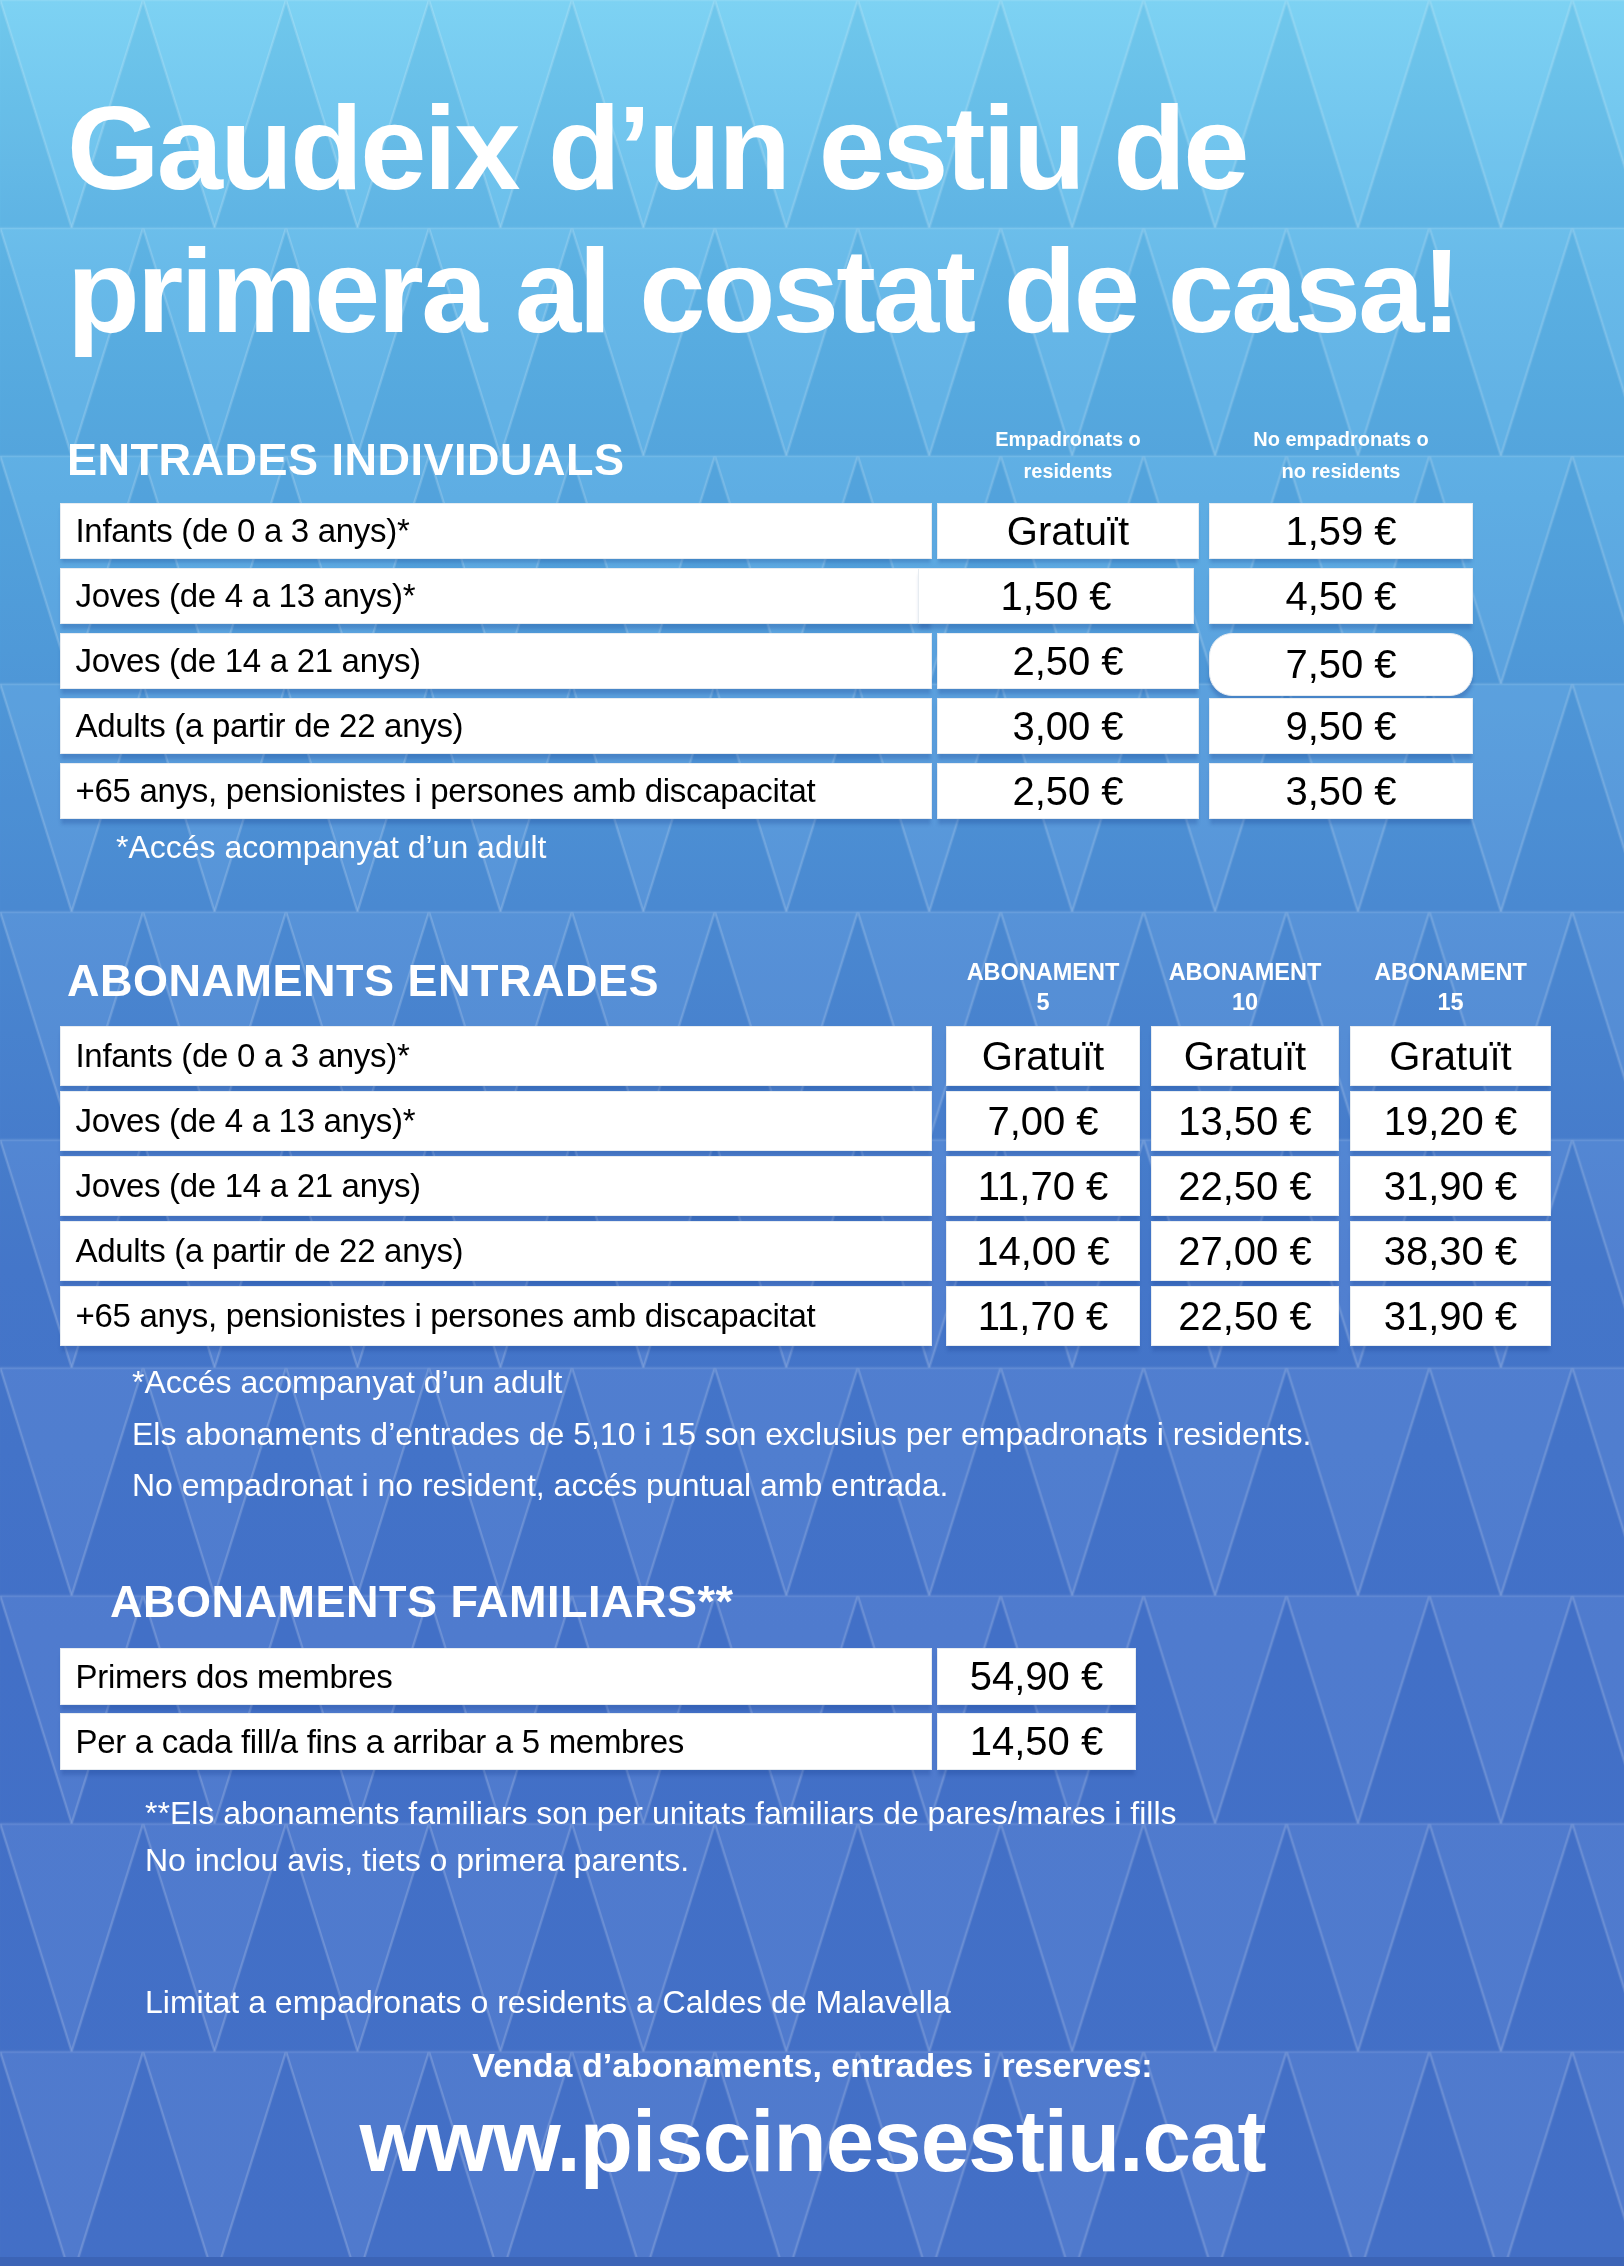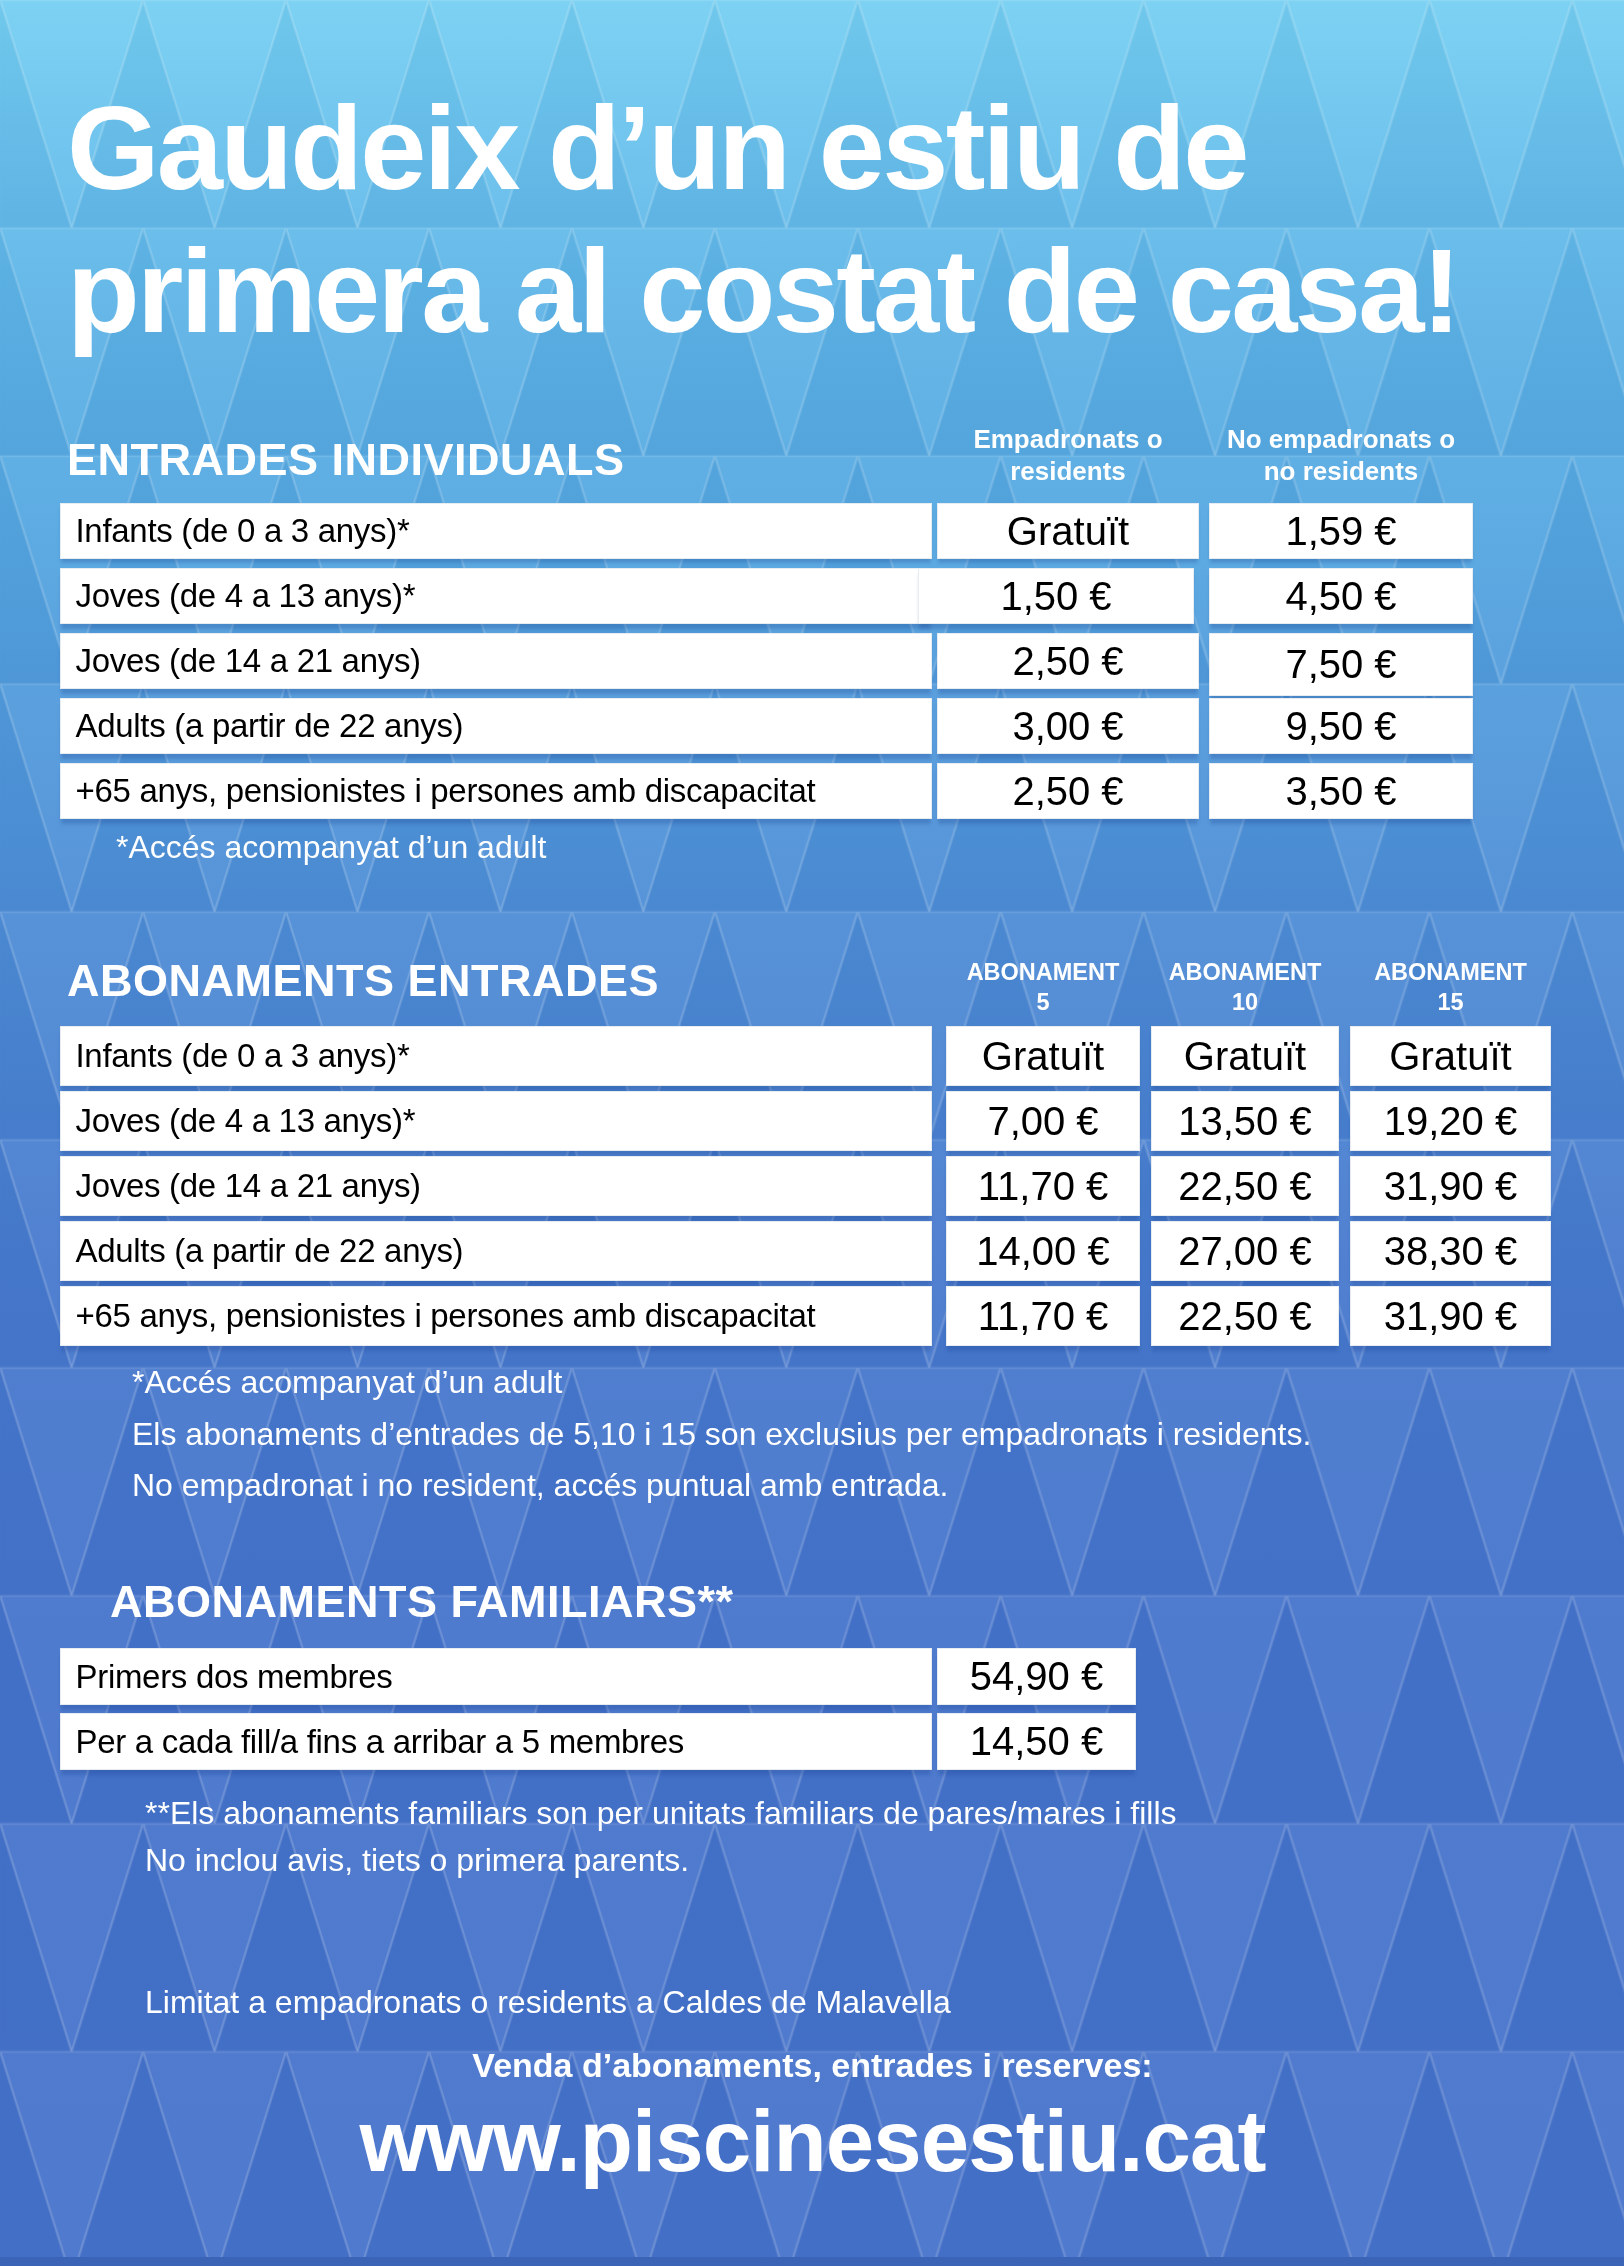--- a/index.html
+++ b/index.html
@@ -8,21 +8,21 @@
     font-family:"Liberation Sans",sans-serif;color:#ffffff;
     background:linear-gradient(180deg,#75cff2 0%,#5fb6e8 12%,#55a8e1 22%,#4d8dd6 40%,#4779cd 56%,#4573cb 72%,#4672ca 100%);
   }
   .bg{position:absolute;left:0;top:0;z-index:0;}
   .layer{position:absolute;z-index:1;}
 
   .title{left:67px;top:76px;font-size:119px;line-height:143px;font-weight:700;letter-spacing:-2.7px;}
 
   .sec-title{font-size:45px;font-weight:700;letter-spacing:0.5px;white-space:nowrap;}
 
-  .colhead{font-size:26px;font-weight:700;line-height:32px;text-align:center;white-space:pre-line;}
+  .colhead{font-size:20px;font-weight:700;line-height:32px;text-align:center;white-space:pre-line;}
   .colhead.small{font-size:23.5px;line-height:30px;}
 
   .cell{
     position:absolute;z-index:1;background:#ffffff;box-sizing:border-box;
     border:1.8px solid #e7ecf1;box-shadow:0 5.4px 3.6px -0.9px rgba(20,60,140,.28);
     display:flex;align-items:center;color:#000000;white-space:nowrap;
   }
   .cell.lbl{justify-content:flex-start;padding:0 14.5px;font-size:33px;letter-spacing:-0.3px;}
   .cell.prc{justify-content:center;font-size:40px;}
 
@@ -62,21 +62,21 @@
   <div class="cell lbl" style="left:60px;top:503px;width:872px;height:56px;">Infants (de 0 a 3 anys)*</div>
   <div class="cell prc" style="left:937px;top:503px;width:262px;height:56px;">Gratuït</div>
   <div class="cell prc" style="left:1209px;top:503px;width:264px;height:56px;">1,59 €</div>
 
   <div class="cell lbl" style="left:60px;top:568px;width:872px;height:56px;">Joves (de 4 a 13 anys)*</div>
   <div class="cell prc" style="left:918px;top:568px;width:276px;height:56px;">1,50 €</div>
   <div class="cell prc" style="left:1209px;top:568px;width:264px;height:56px;">4,50 €</div>
 
   <div class="cell lbl" style="left:60px;top:633px;width:872px;height:56px;">Joves (de 14 a 21 anys)</div>
   <div class="cell prc" style="left:937px;top:633px;width:262px;height:56px;">2,50 €</div>
-  <div class="cell prc" style="left:1209px;top:633px;width:264px;height:63px;">7,50 €</div>
+  <div class="cell prc" style="left:1209px;top:633px;width:264px;height:63px;border-radius:23px;">7,50 €</div>
 
   <div class="cell lbl" style="left:60px;top:698px;width:872px;height:56px;">Adults (a partir de 22 anys)</div>
   <div class="cell prc" style="left:937px;top:698px;width:262px;height:56px;">3,00 €</div>
   <div class="cell prc" style="left:1209px;top:698px;width:264px;height:56px;">9,50 €</div>
 
   <div class="cell lbl" style="left:60px;top:763px;width:872px;height:56px;">+65 anys, pensionistes i persones amb discapacitat</div>
   <div class="cell prc" style="left:937px;top:763px;width:262px;height:56px;">2,50 €</div>
   <div class="cell prc" style="left:1209px;top:763px;width:264px;height:56px;">3,50 €</div>
 
   <div class="layer fn" style="left:116px;top:829px;">*Accés acompanyat d’un adult</div>

